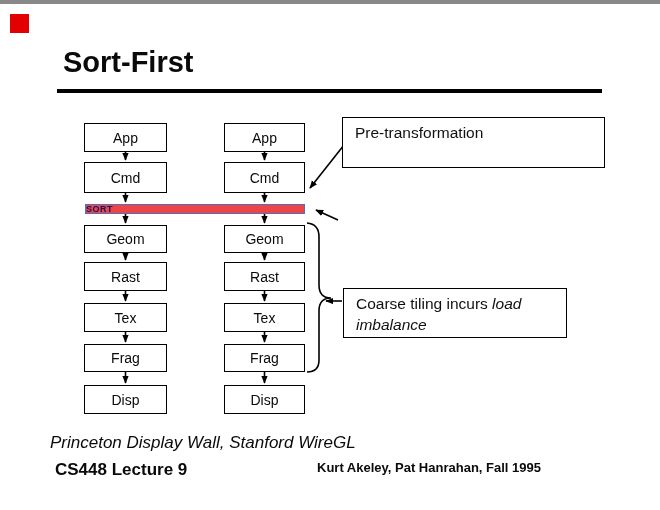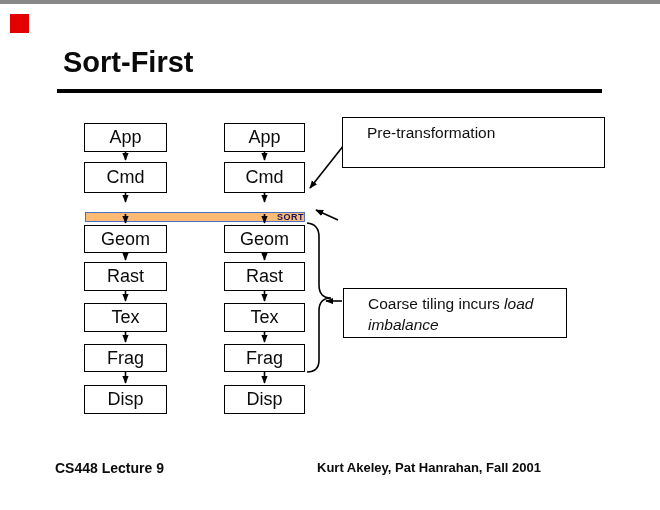--- a/index.html
+++ b/index.html
@@ -25,52 +25,52 @@
   }
   .title-rule {
     position: absolute; left: 57px; top: 85px;
     width: 545px; height: 4px; background: #000;
   }
   .stage-box {
     position: absolute;
     border: 1.7px solid #000;
     background: #fff;
     display: flex; align-items: center; justify-content: center;
-    font-size: 18px; color: #0a0a0a;
+    font-size: 14px; color: #0a0a0a;
   }
   .col-left  { left: 84px;  width: 83px; }
   .col-right { left: 224px; width: 81px; }
   .sort-bar {
-    position: absolute; left: 85px; top: 208px;
+    position: absolute; left: 85px; top: 200px;
     width: 220px; height: 10px;
-    background: #fdba74;
+    background: #ef4444;
     border: 1px solid #4a70c8;
-    display: flex; align-items: center; justify-content: flex-end;
+    display: flex; align-items: center; justify-content: flex-start;
   }
   .sort-bar span {
     font-size: 9px; font-weight: bold; letter-spacing: 0.5px;
     color: #15155e; line-height: 1;
   }
   .callout {
     position: absolute;
     border: 1.7px solid #000;
     background: #fff;
-    padding: 4px 24px;
+    padding: 4px 12px;
     font-size: 15.5px; line-height: 1.38;
     color: #111;
   }
   .callout .it { font-style: italic; }
   .overlay-svg { position: absolute; left: 0; top: 0; pointer-events: none; }
   .caption {
     position: absolute; left: 50px; top: 429px;
     font-size: 17px; font-style: italic; color: #0a0a0a;
   }
   .footer-left {
     position: absolute; left: 55px; top: 456px;
-    font-size: 14px; font-weight: bold; color: #0a0a0a;
+    font-size: 17px; font-weight: bold; color: #0a0a0a;
   }
   .footer-right {
     position: absolute; left: 317px; top: 456px;
     font-size: 13px; font-weight: bold; color: #0a0a0a;
   }
 </style>
 </head>
 <body>
 
 <div class="slide">
@@ -134,16 +134,17 @@
 
   <div class="callout" style="left:342px;top:113px;width:263px;height:51px">
     <span>Pre-transformation</span>
   </div>
 
 
   <div class="callout" style="left:343px;top:284px;width:224px;height:50px">
     <span>Coarse tiling incurs </span><span class="it">load imbalance</span>
   </div>
 
+  <div class="caption">Princeton Display Wall, Stanford WireGL</div>
   <div class="footer-left">CS448 Lecture 9</div>
-  <div class="footer-right">Kurt Akeley, Pat Hanrahan, Fall 2001</div>
+  <div class="footer-right">Kurt Akeley, Pat Hanrahan, Fall 1995</div>
 
 </div>
 
 </body></html>

